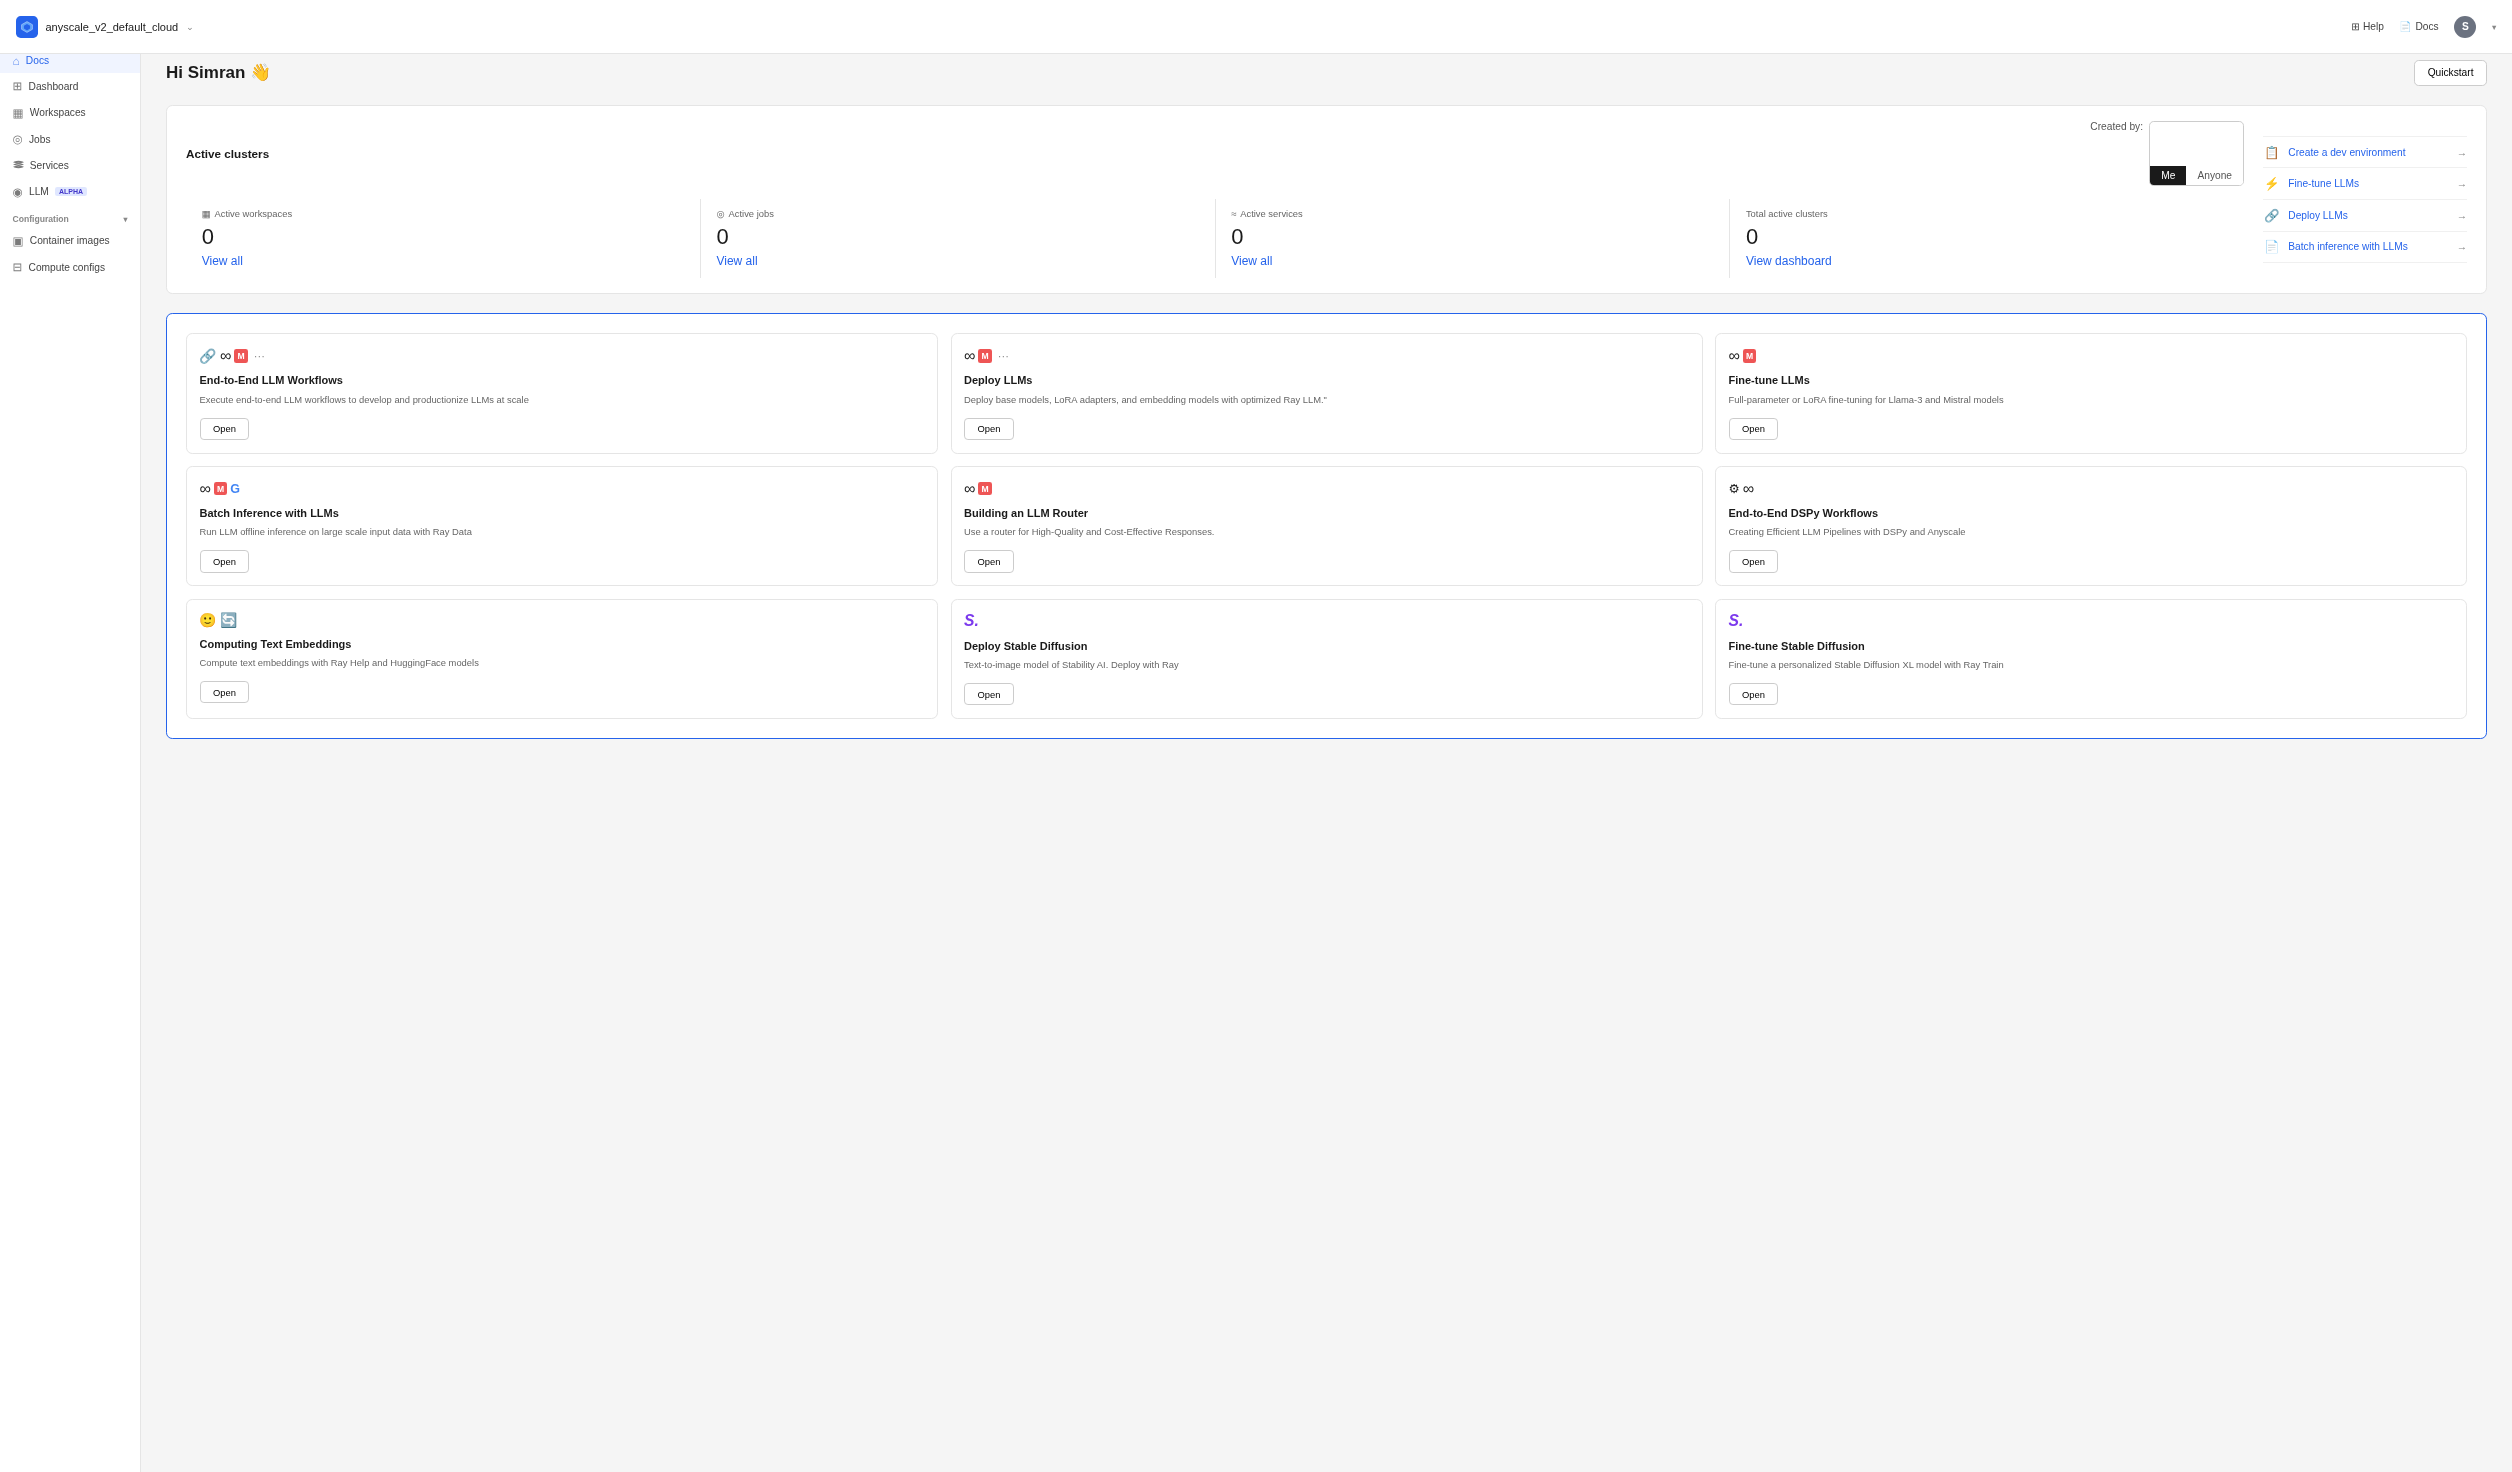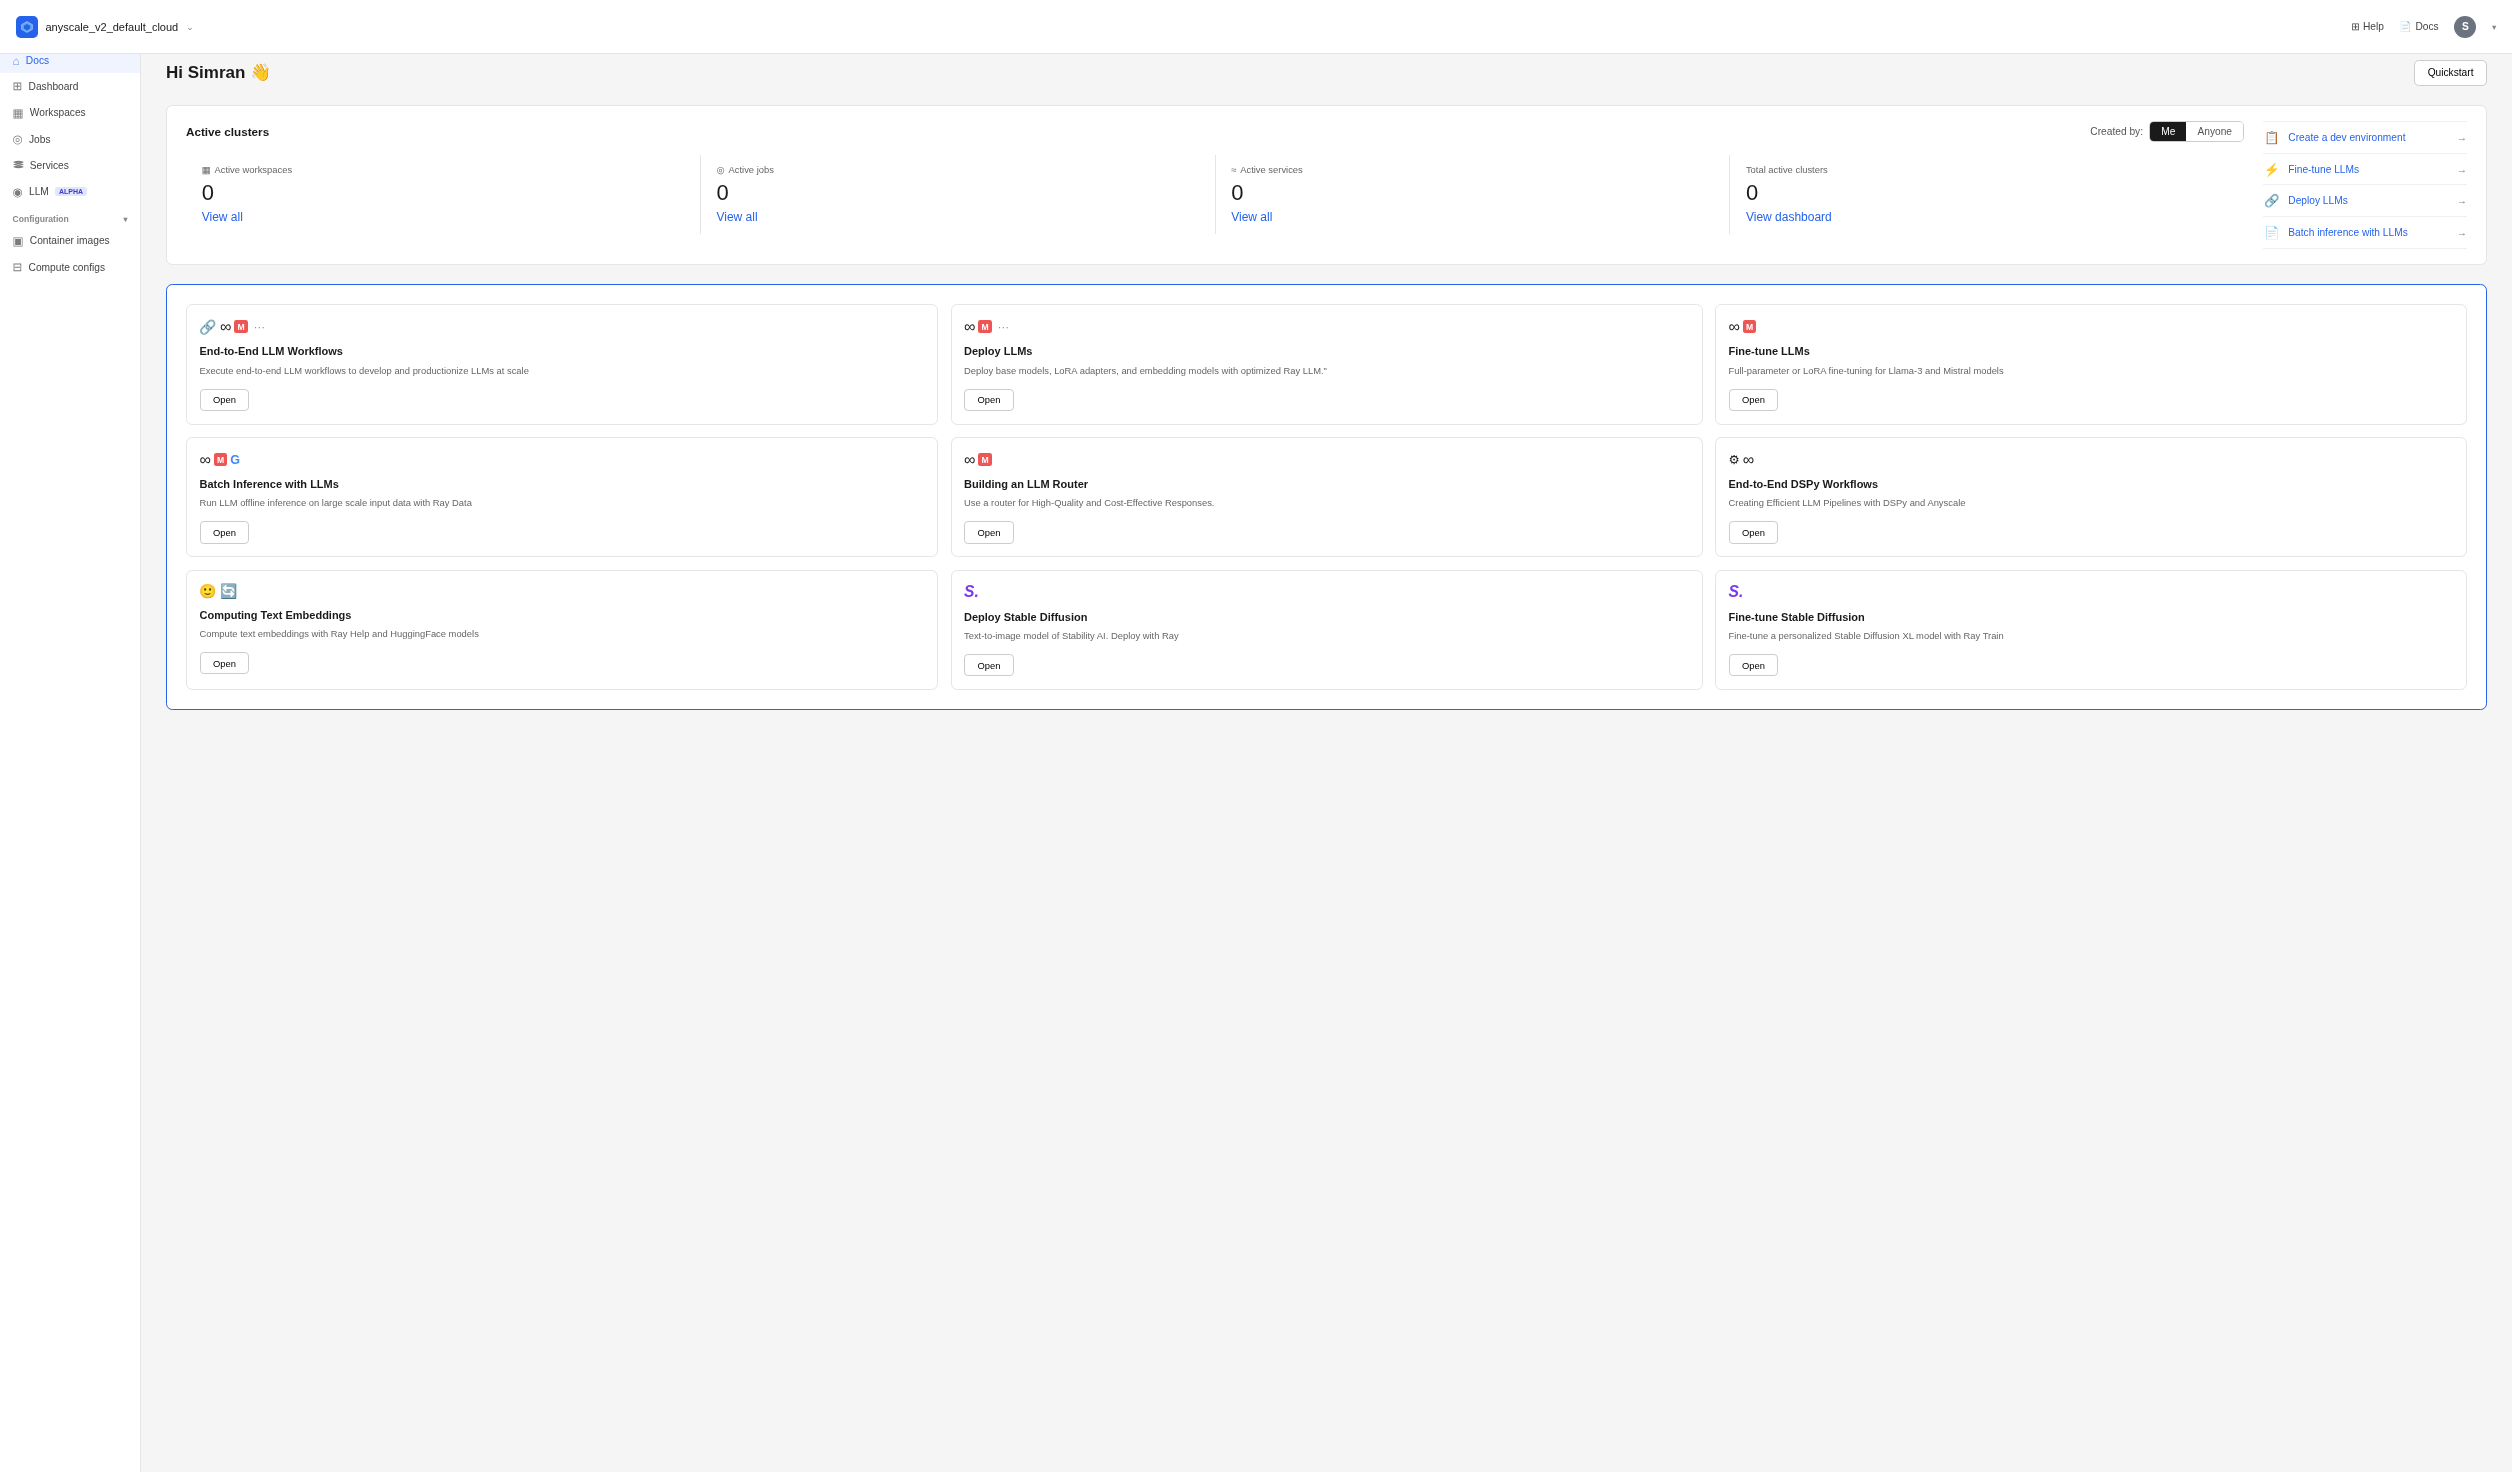--- a/index.html
+++ b/index.html
@@ -112,25 +112,25 @@
       margin-bottom: 19px;
       display: flex;
       gap: 0;
     }
     .clusters-main { flex: 1; }
     .clusters-header {
       display: flex; align-items: center; justify-content: space-between;
       margin-bottom: 12.5px;
     }
     .clusters-title { font-size: 11.7px; font-weight: 600; }
-    .created-by { display: flex; align-items: center; gap: 6.3px; font-size: 10.2px; color: #555; }
+    .created-by { display: flex; gap: 6.3px; font-size: 10.2px; color: #555; }
     .toggle-group { display: flex; border: 0.8px solid #ccc; border-radius: 4.7px; overflow: hidden; }
     .toggle-btn {
       padding: 3.9px 11px; font-size: 10.2px; cursor: pointer; border: none;
-      background: #fff; color: #555;
+      background: #fff; color: #555; margin-top: 44px;
     }
     .toggle-btn.active { background: #1a1a1a; color: #fff; }
     .clusters-stats { display: flex; gap: 0; }
     .stat-item {
       flex: 1;
       padding: 9.4px 15.7px;
       border-right: 0.8px solid #e5e5e5;
     }
     .stat-item:last-child { border-right: none; }
     .stat-label { font-size: 9.4px; color: #666; margin-bottom: 4.7px; display: flex; align-items: center; gap: 3.9px; }

